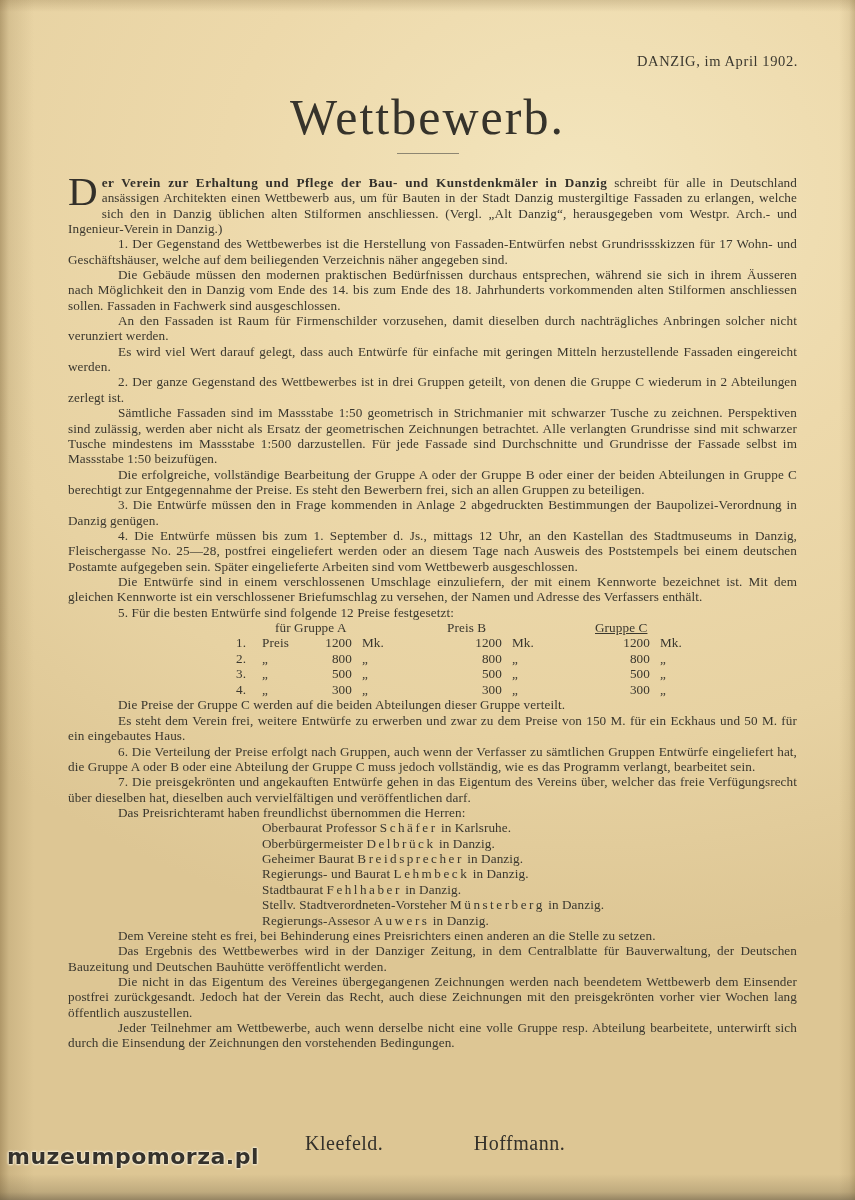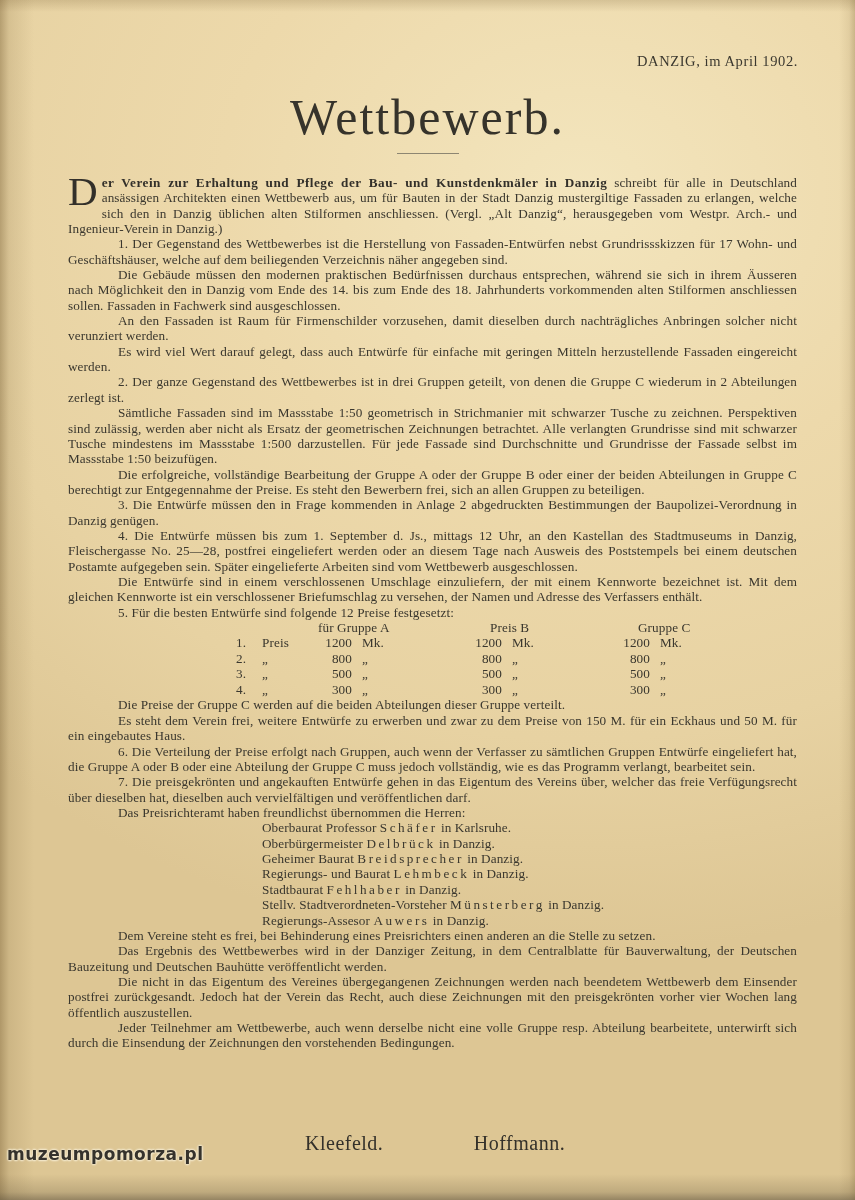--- a/index.html
+++ b/index.html
@@ -50,24 +50,24 @@
     float:left;
     font-size:41px;line-height:29px;height:29px;
     padding:2px 4px 0 0;
     color:#33302a;
   }
   .lead{font-weight:700;letter-spacing:0.5px;color:#33302a;}
   .para{margin:0;text-indent:50px;}
   
   .ptable{margin:0 0 0 160px;line-height:15.5px;}
   .pt-head{position:relative;height:15.5px;}
-  .pth{position:absolute;top:0;white-space:nowrap;margin-left:43px;}
+  .pth{position:absolute;top:0;white-space:nowrap;}
   .pth-a{left:47px;}
   .pth-b{left:219px;}
-  .pth-c{left:367px;}
+  .pth-c{left:367px;text-decoration:underline;}
   .pt-row{display:flex;}
   .pt-rank{width:76px;padding-left:8px;display:flex;box-sizing:border-box;}
   .pt-rank-num{width:20px;}
   .pt-rank-d{margin-left:6px;}
   .pt-col{display:flex;}
   .pt-col-a{width:150px;}
   .pt-col-b{width:148px;}
   .pt-col-c{width:148px;}
   .pt-num{width:48px;text-align:right;}
   .pt-unit{margin-left:10px;white-space:nowrap;}
@@ -79,21 +79,21 @@
   .signatures{
     position:absolute;top:1132px;left:0;width:100%;
     font-size:20px;letter-spacing:0.5px;color:#34312a;
   }
   .sig-left{margin-left:305px;}
   .sig-right{margin-left:85px;}
   
   .watermark{
     position:absolute;left:7px;top:1144px;
     font-family:"DejaVu Sans", sans-serif;
-    font-weight:700;font-size:17px;letter-spacing:0.5px;
+    font-weight:700;font-size:22px;letter-spacing:0.5px;
     color:#35322c;
     text-shadow:
       0 1px 2px rgba(246,236,210,0.9),
       0 -1px 2px rgba(246,236,210,0.9),
       1px 0 2px rgba(246,236,210,0.9),
       -1px 0 2px rgba(246,236,210,0.9);
   }
 </style>
 </head>
 <body>

